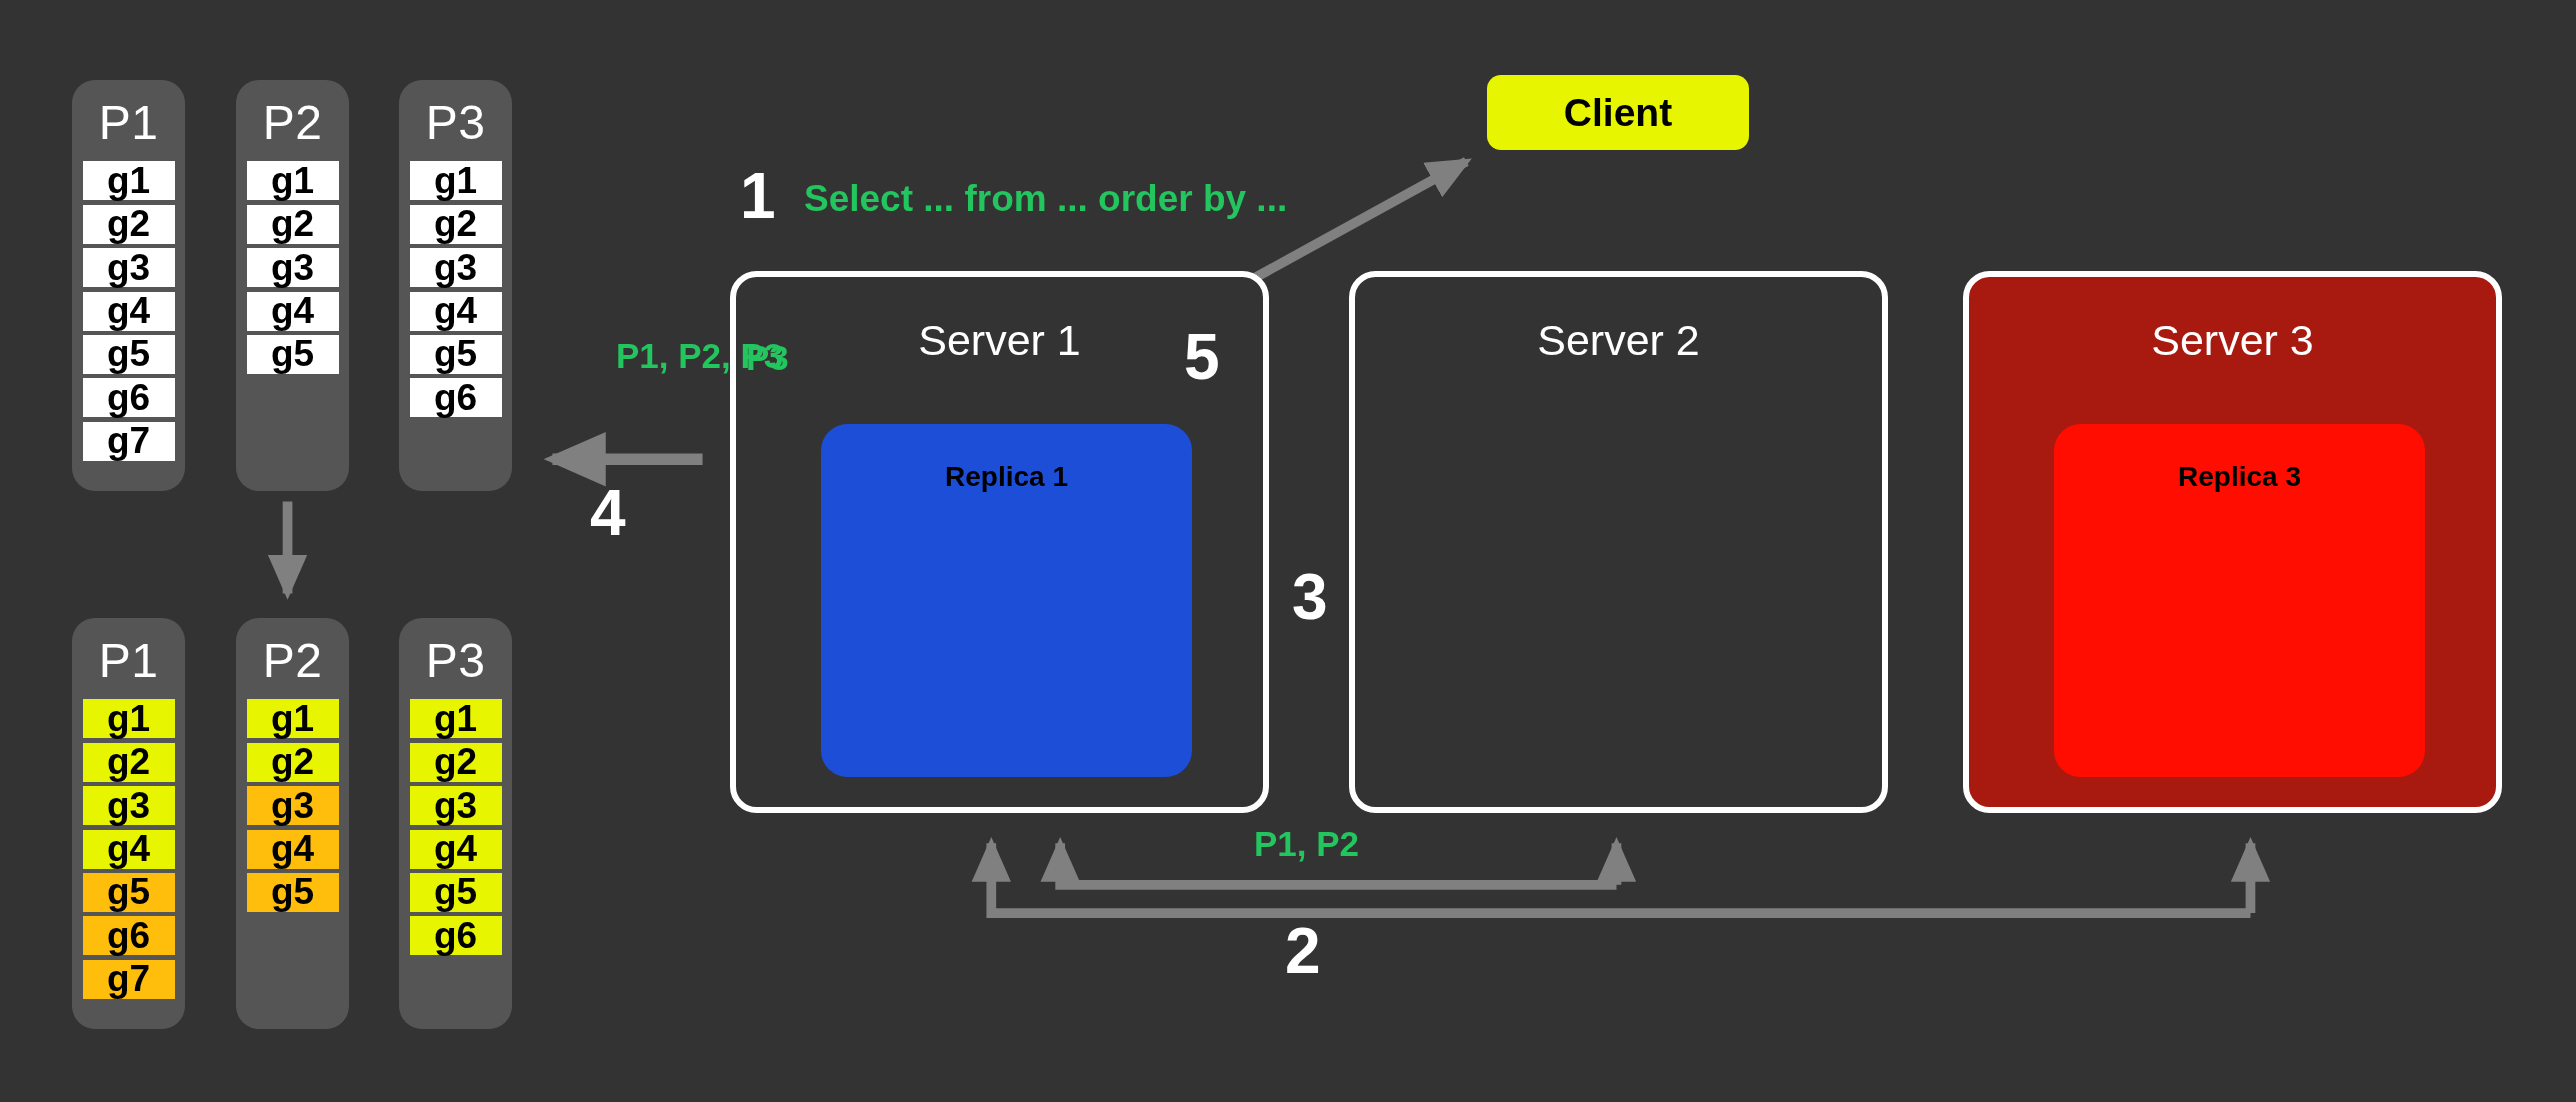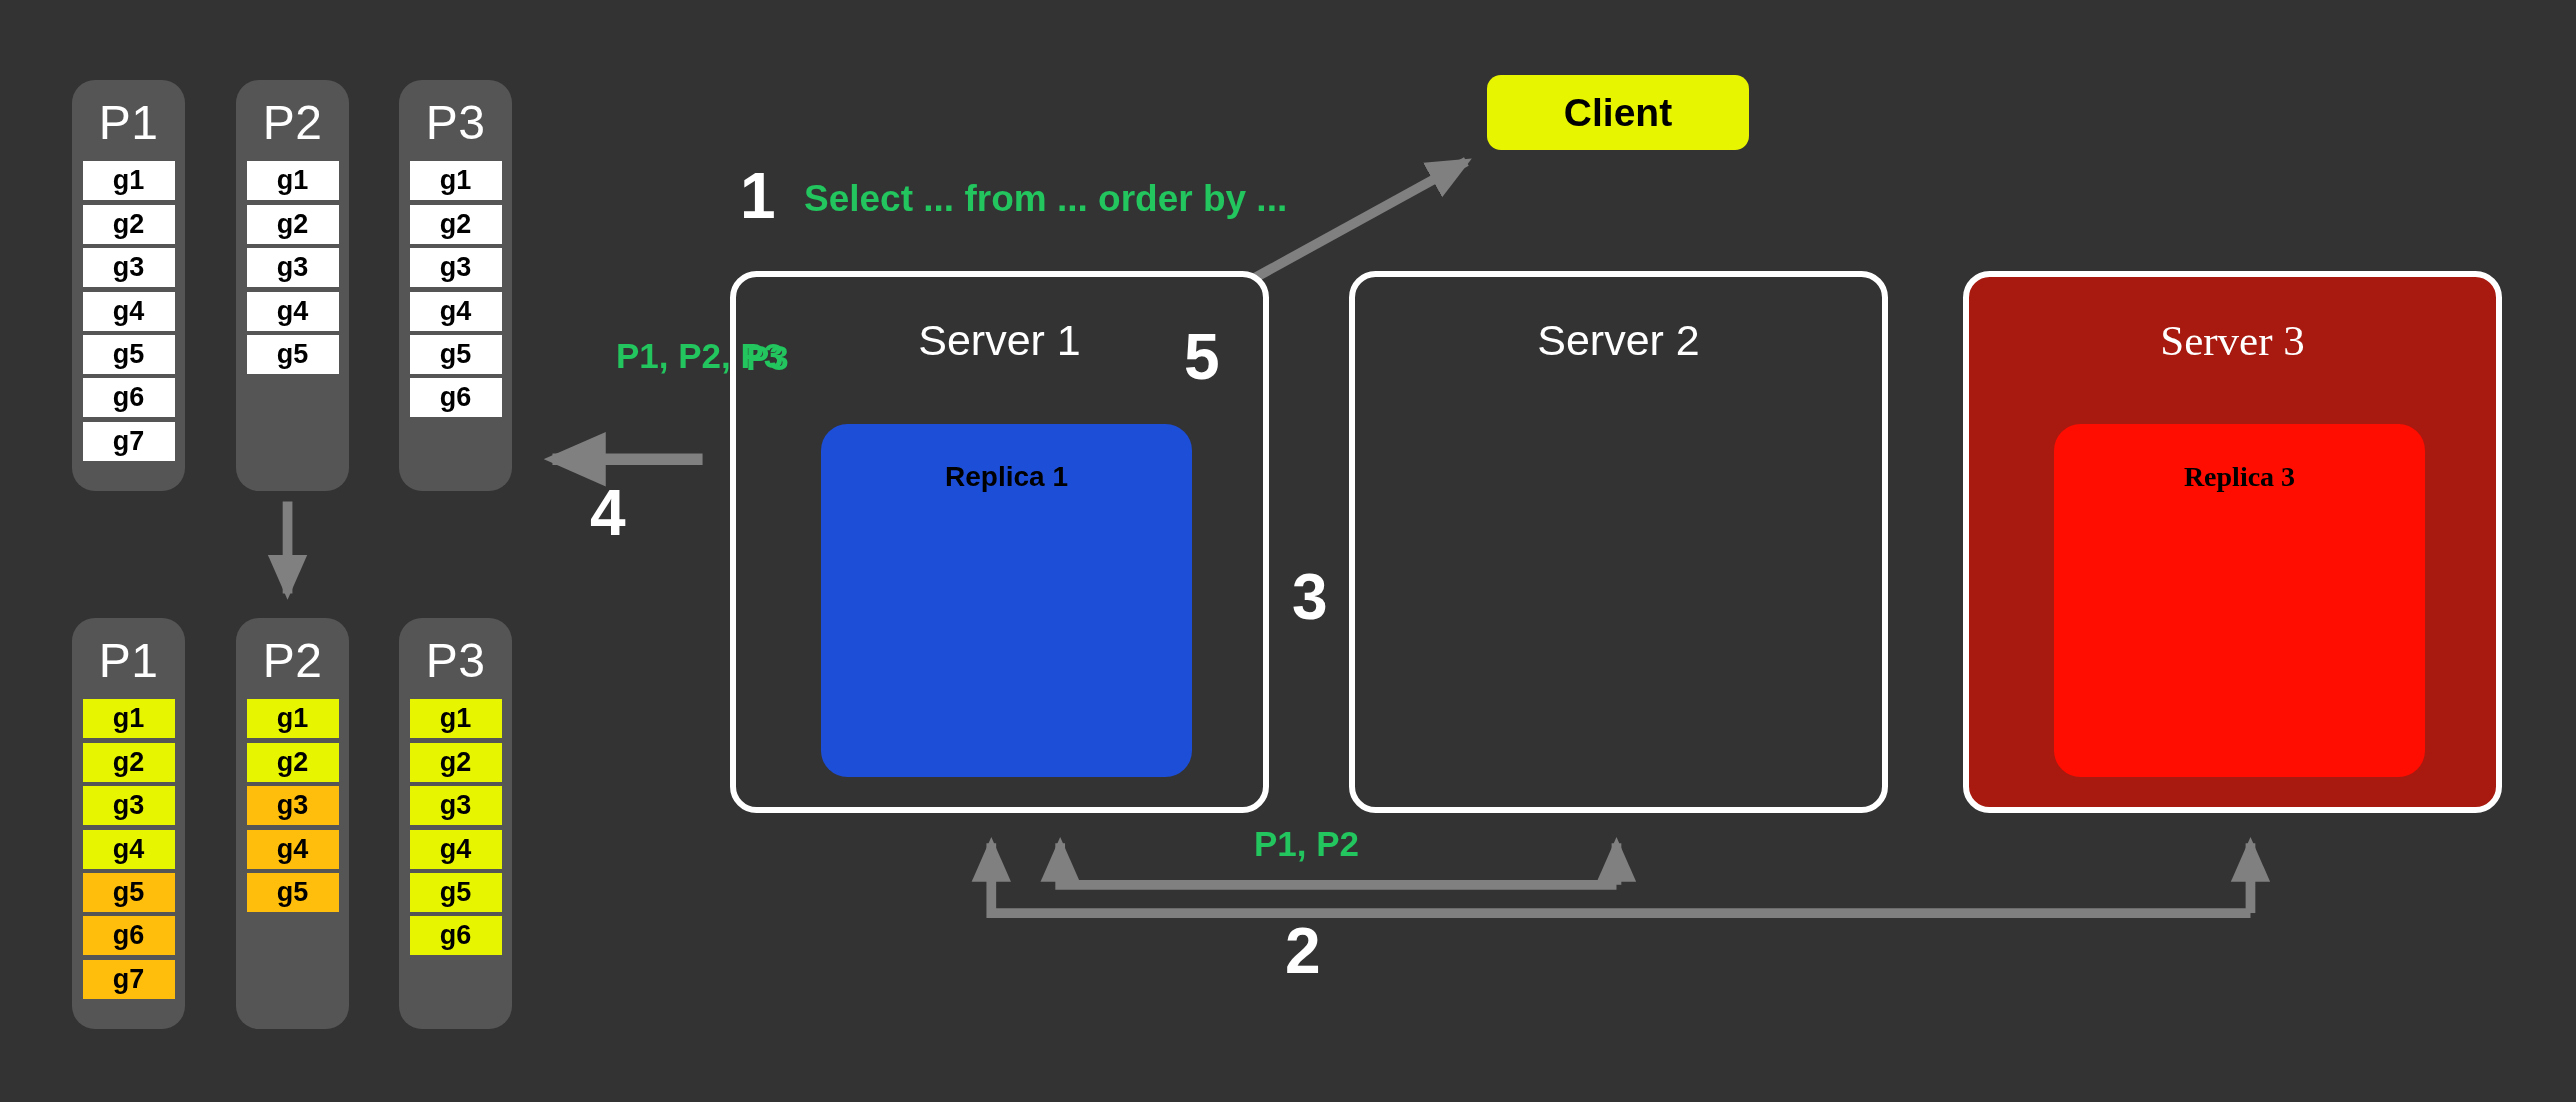--- a/index.html
+++ b/index.html
@@ -6,21 +6,21 @@
   body{width:2576px;height:1102px;overflow:hidden;font-family:"Liberation Sans",sans-serif;}
   #stage{position:relative;width:2576px;height:1102px;background:#333333;}
 
   
   .part{position:absolute;background:#555555;border-radius:23px;display:flex;
         flex-direction:column;align-items:center;box-sizing:border-box;}
   .part-title{color:#ffffff;font-size:48px;font-weight:400;line-height:1;
               margin-top:19.4px;margin-bottom:14px;letter-spacing:0.4px;}
   .cells{display:flex;flex-direction:column;gap:4.4px;width:92px;}
   .cell{height:39px;display:flex;align-items:center;justify-content:center;
-        font-size:27px;font-weight:700;color:#000000;}
+        font-size:37px;font-weight:700;color:#000000;}
   .cell.white{background:#ffffff;}
   .cell.yellow{background:#e8f500;}
   .cell.orange{background:#ffbe0b;}
 
   
   .server{position:absolute;border:6.2px solid #ffffff;border-radius:26.5px;box-sizing:border-box;}
   .server-title{position:absolute;top:42px;left:0;right:0;text-align:center;
                 color:#ffffff;font-size:43px;font-weight:400;line-height:1;}
   .replica{position:absolute;border-radius:26.5px;display:flex;justify-content:center;}
   .replica-label{margin-top:39px;font-size:28px;font-weight:700;color:#000000;line-height:1;}
@@ -147,21 +147,21 @@
     <div class="server-title">Server 1</div>
     <div class="replica" style="left:85px;top:147px;width:371px;height:353px;background:#1d4ed8;">
       <span class="replica-label">Replica 1</span>
     </div>
   </div>
 
   <div class="server" style="left:1349px;top:271px;width:539px;height:542px;background:#333333;">
     <div class="server-title">Server 2</div>
   </div>
 
-  <div class="server" style="left:1963px;top:271px;width:539px;height:542px;background:#a8190f;font-family:Liberation Serif, serif;">
+  <div class="server" style="left:1963px;top:271px;width:539px;height:542px;background:#a8190f;">
     <div class="server-title">Server 3</div>
     <div class="replica" style="left:85px;top:147px;width:371px;height:353px;background:#ff0d00;">
       <span class="replica-label">Replica 3</span>
     </div>
   </div>
 
   <div class="num" style="left:740px;top:164px;font-size:64px;">1</div>
   <div class="txt" style="left:804px;top:180px;font-size:37px;">Select ... from ... order by ...</div>
 
   <div class="num" style="left:1184px;top:325px;font-size:64px;">5</div>

